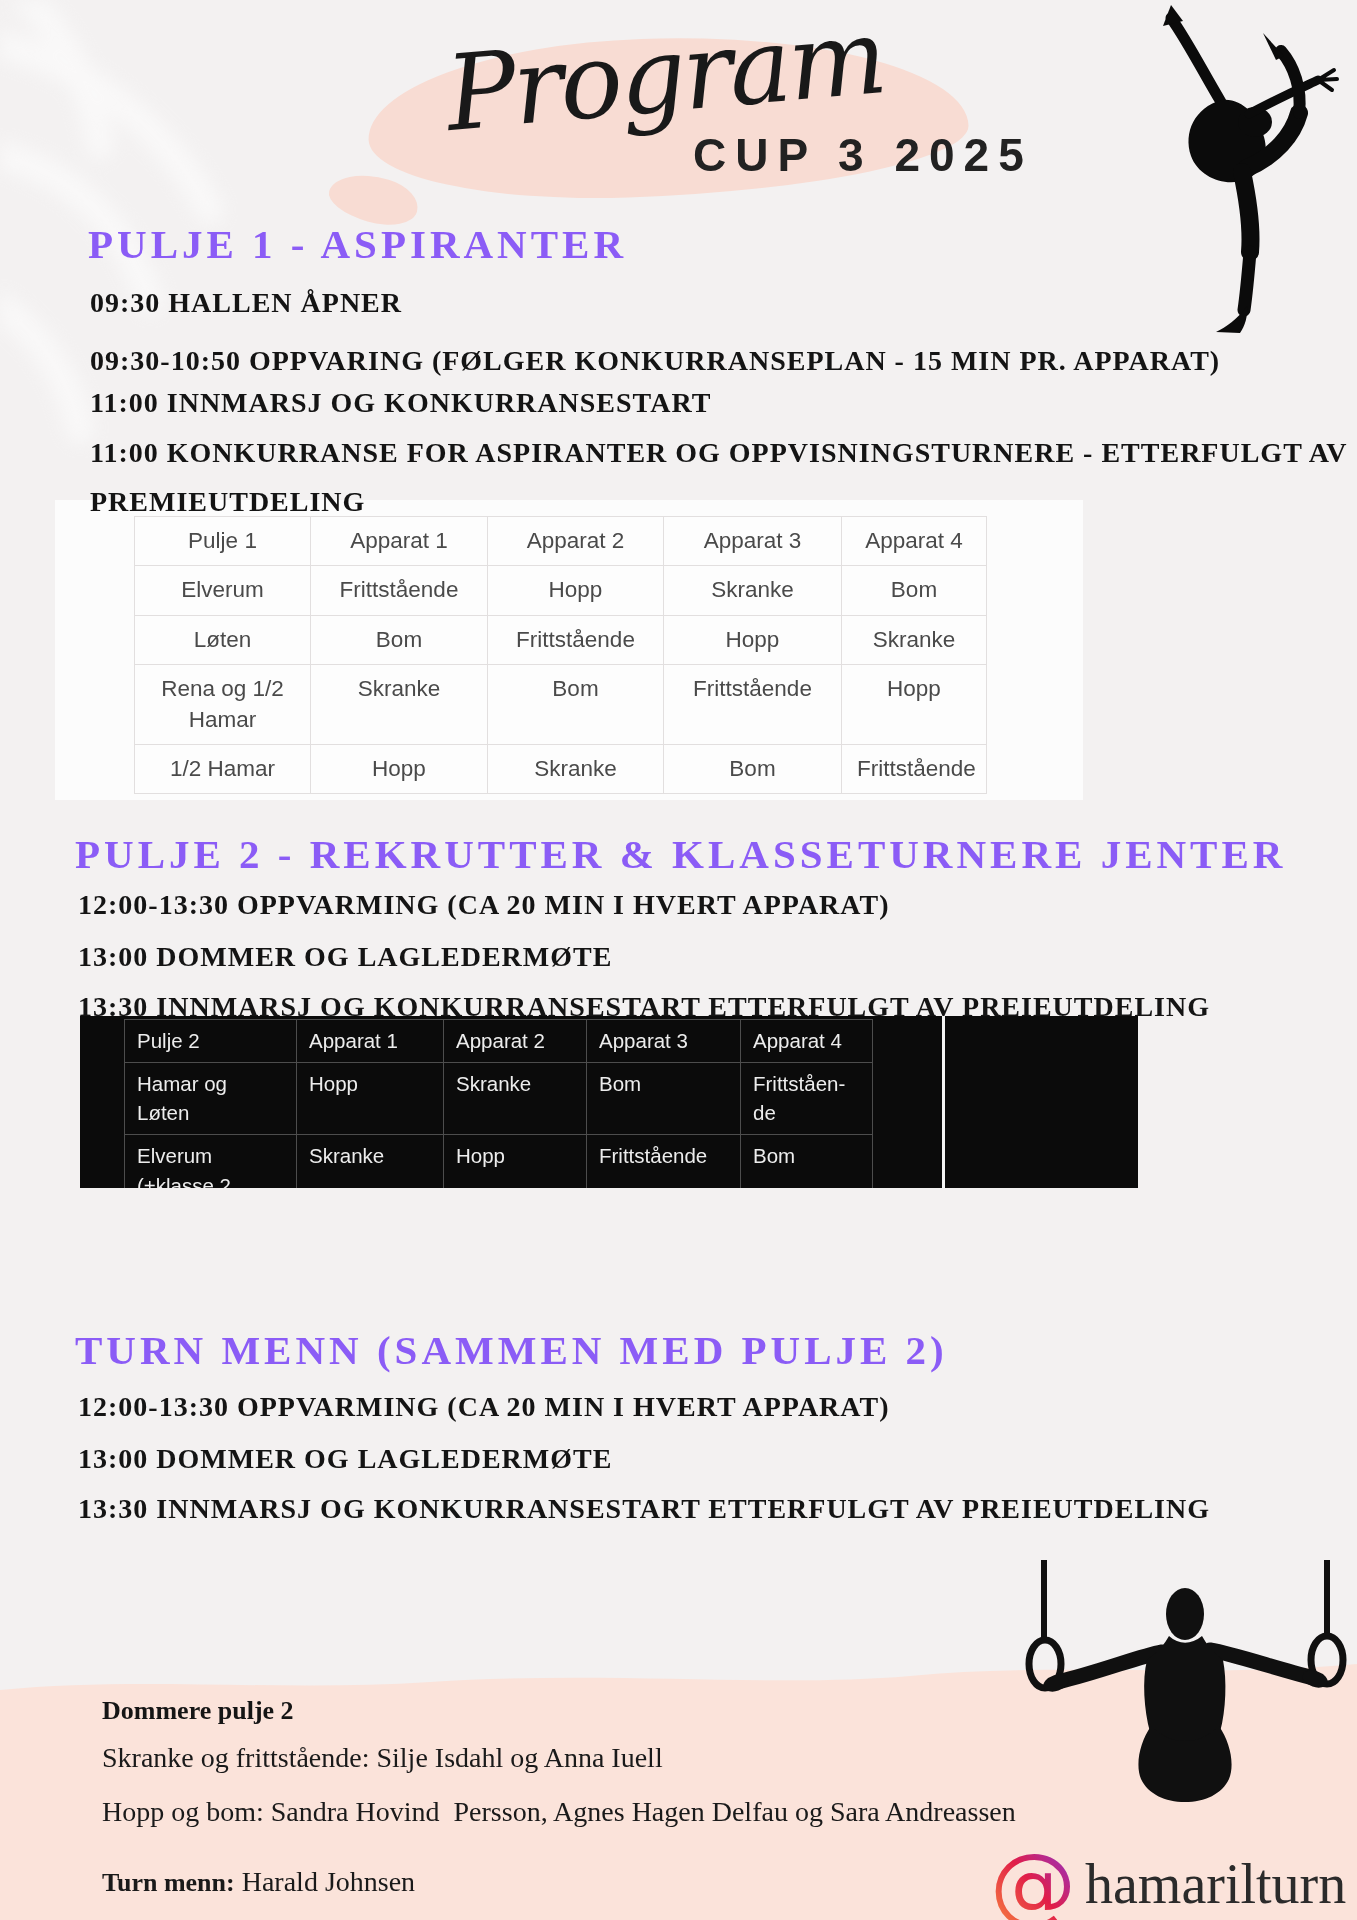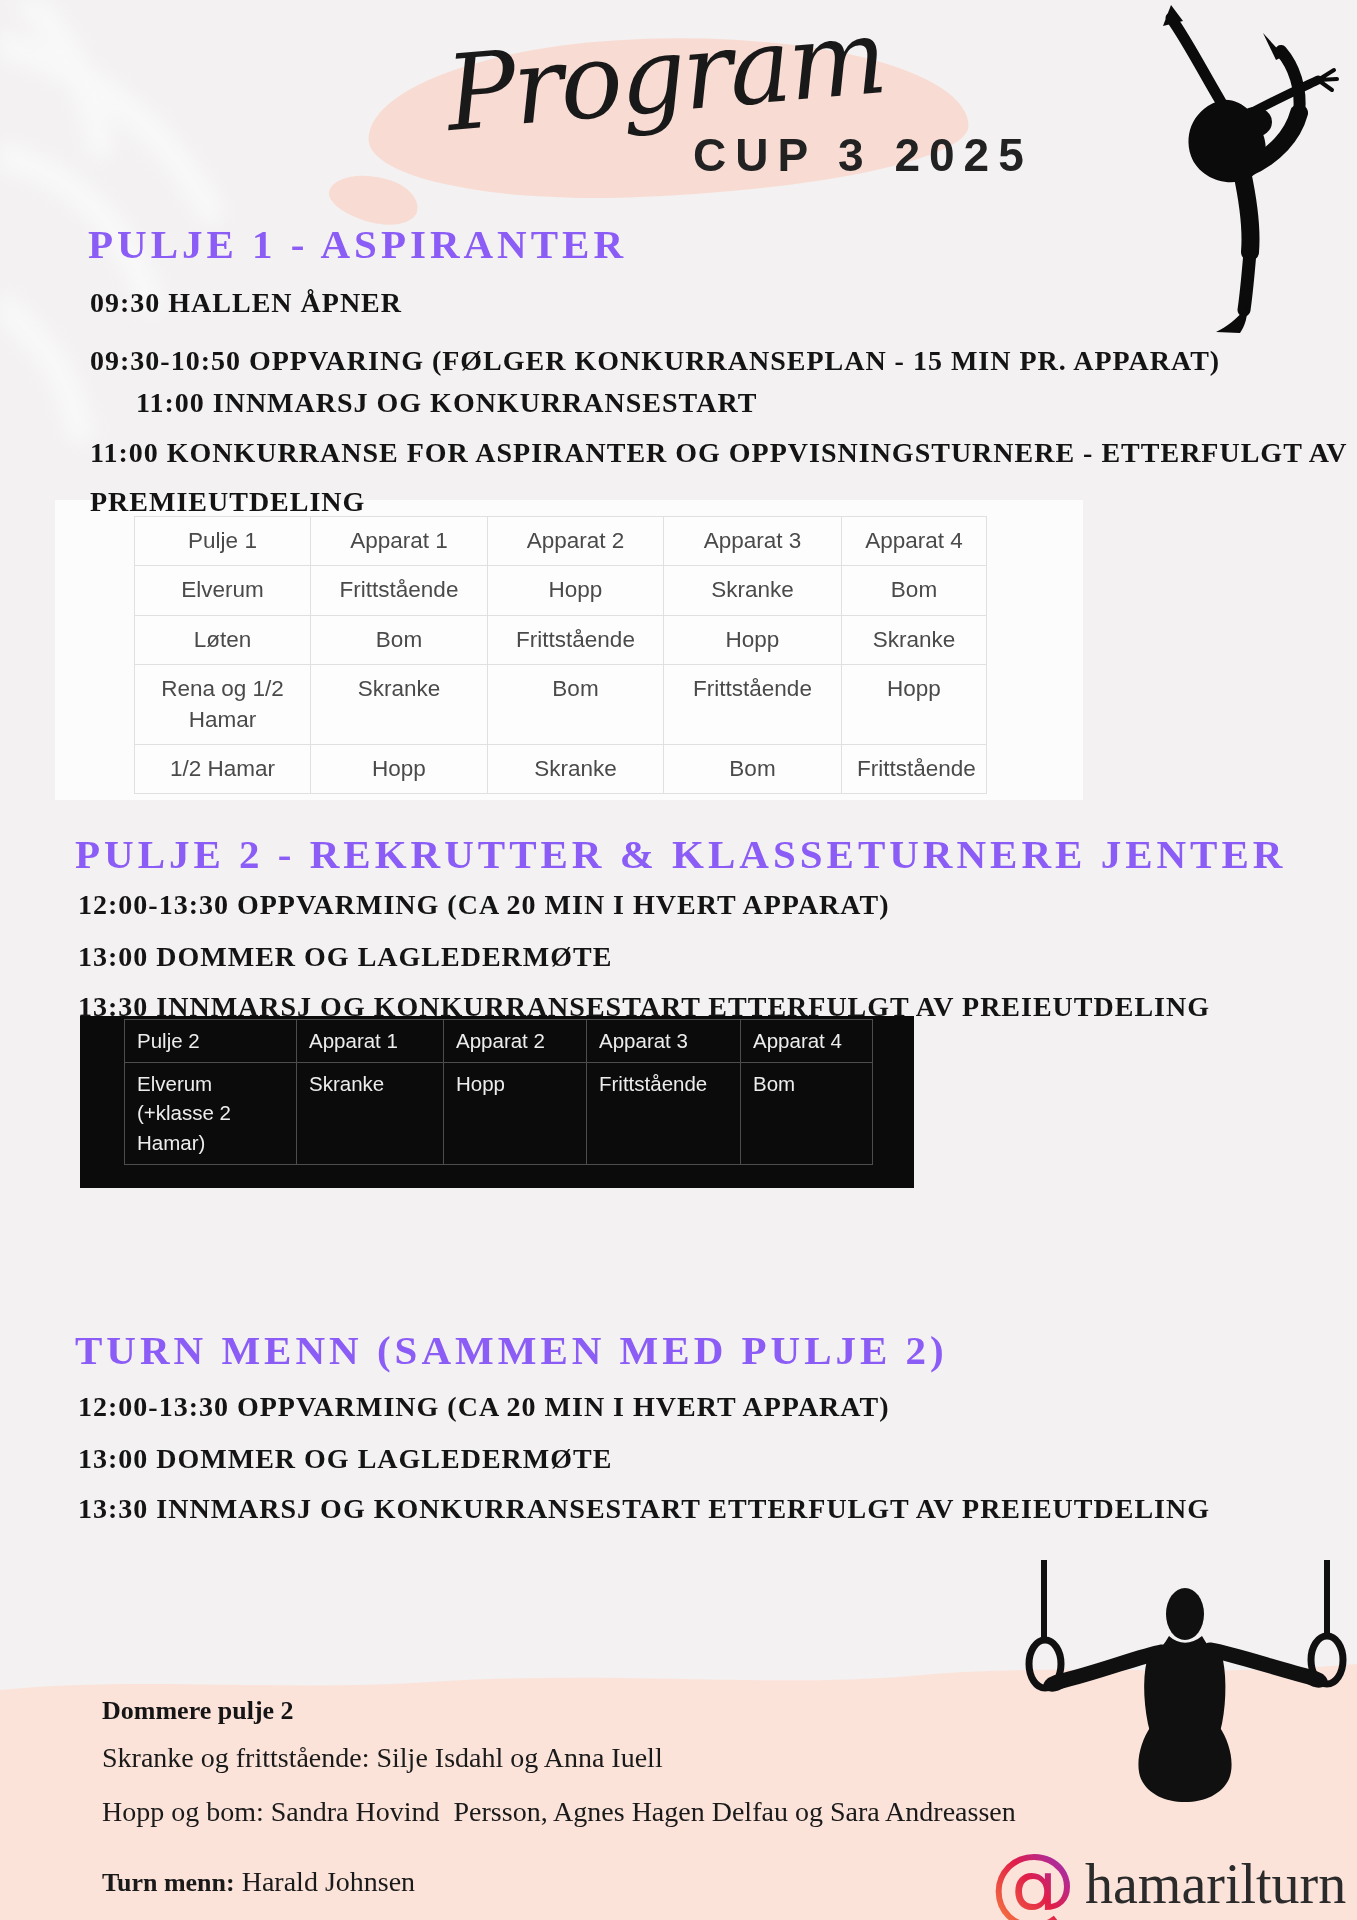--- a/index.html
+++ b/index.html
@@ -57,21 +57,21 @@
     font-weight:normal;white-space:pre-line;line-height:1.35;vertical-align:top;
     background:#fdfdfd;
   }
   .tbl-light col:nth-child(1){width:176px;}
   .tbl-light col:nth-child(2){width:177px;}
   .tbl-light col:nth-child(3){width:176px;}
   .tbl-light col:nth-child(4){width:178px;}
   .tbl-light col:nth-child(5){width:145px;}
   
   .dark-block{
-    left:80px;top:1016px;width:834px;height:172px;background:#0b0b0b;
+    left:80px;top:1016px;width:1058px;height:172px;background:#0b0b0b;
     overflow:hidden;z-index:2;
   }
   .tbl-dark{
     position:absolute;left:44px;top:3px;width:748px;
     font-family:"Liberation Sans", sans-serif;font-size:20.5px;color:#ededed;
   }
   .tbl-dark th,.tbl-dark td{
     border:1px solid #4d4d4d;padding:6px 12px;text-align:left;
     font-weight:normal;white-space:pre-line;line-height:1.45;vertical-align:top;
   }
@@ -121,21 +121,21 @@
     <path d="M141,56 L120,33 L133,60 Z" fill="#0b0b0b" stroke="none"></path>
     <path d="M99,172 C105,200 109,228 107,252" stroke-width="18"></path>
     <path d="M107,252 C105,276 103,296 101,310" stroke-width="13"></path>
     <path d="M104,306 C95,319 83,327 73,332 L97,333 C102,326 105,316 104,306 Z" fill="#0b0b0b" stroke="none"></path>
   </g>
 </svg>
 
 <div class="abs sec-title" style="left:88px;top:220px;">PULJE 1 - ASPIRANTER</div>
 <div class="abs sched" style="left:90px;top:278px;">09:30 HALLEN ÅPNER</div>
 <div class="abs sched" style="left:90px;top:336px;">09:30-10:50 OPPVARING (FØLGER KONKURRANSEPLAN - 15 MIN PR. APPARAT)</div>
-<div class="abs sched" style="left:90px;top:378px;margin-left:46px;">11:00 INNMARSJ OG KONKURRANSESTART</div>
+<div class="abs sched" style="left:90px;top:378px;">11:00 INNMARSJ OG KONKURRANSESTART</div>
 <div class="abs sched" style="left:90px;top:428px;">11:00 KONKURRANSE FOR ASPIRANTER OG OPPVISNINGSTURNERE - ETTERFULGT AV
 PREMIEUTDELING</div>
 
 <div class="abs card"></div>
 <table class="abs tbl-light">
   <colgroup>
       <col>
       <col>
       <col>
       <col>
@@ -200,20 +200,28 @@
   <thead>
         <tr>
           <th>Pulje 2</th>
           <th>Apparat 1</th>
           <th>Apparat 2</th>
           <th>Apparat 3</th>
           <th>Apparat 4</th>
         </tr>
       </thead>
       <tbody>
+        <tr>
+          <td>Hamar og Løten</td>
+          <td>Hopp</td>
+          <td>Skranke</td>
+          <td>Bom</td>
+          <td>Frittståen-
+de</td>
+        </tr>
         <tr>
           <td>Elverum
 (+klasse 2
 Hamar)</td>
           <td>Skranke</td>
           <td>Hopp</td>
           <td>Frittstående</td>
           <td>Bom</td>
         </tr>
       </tbody>

